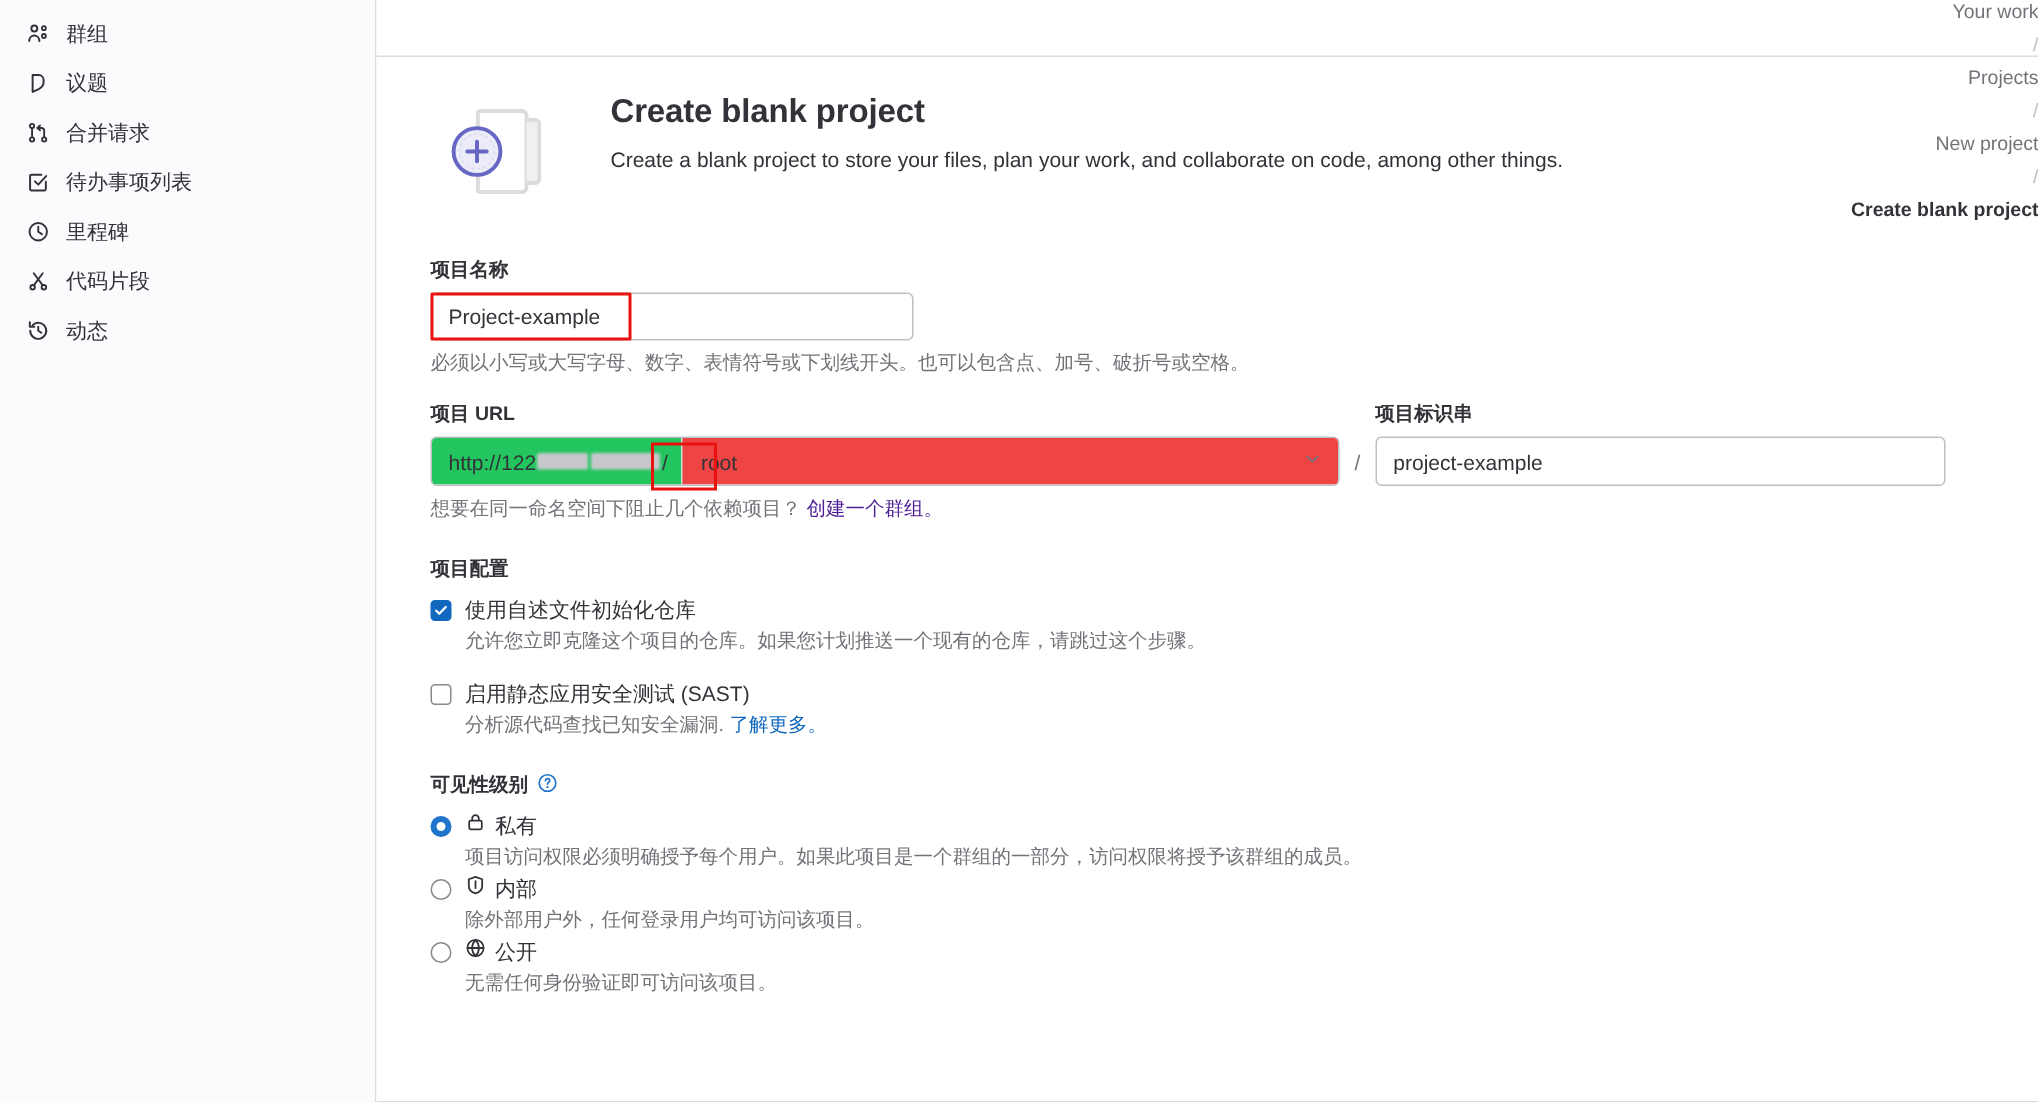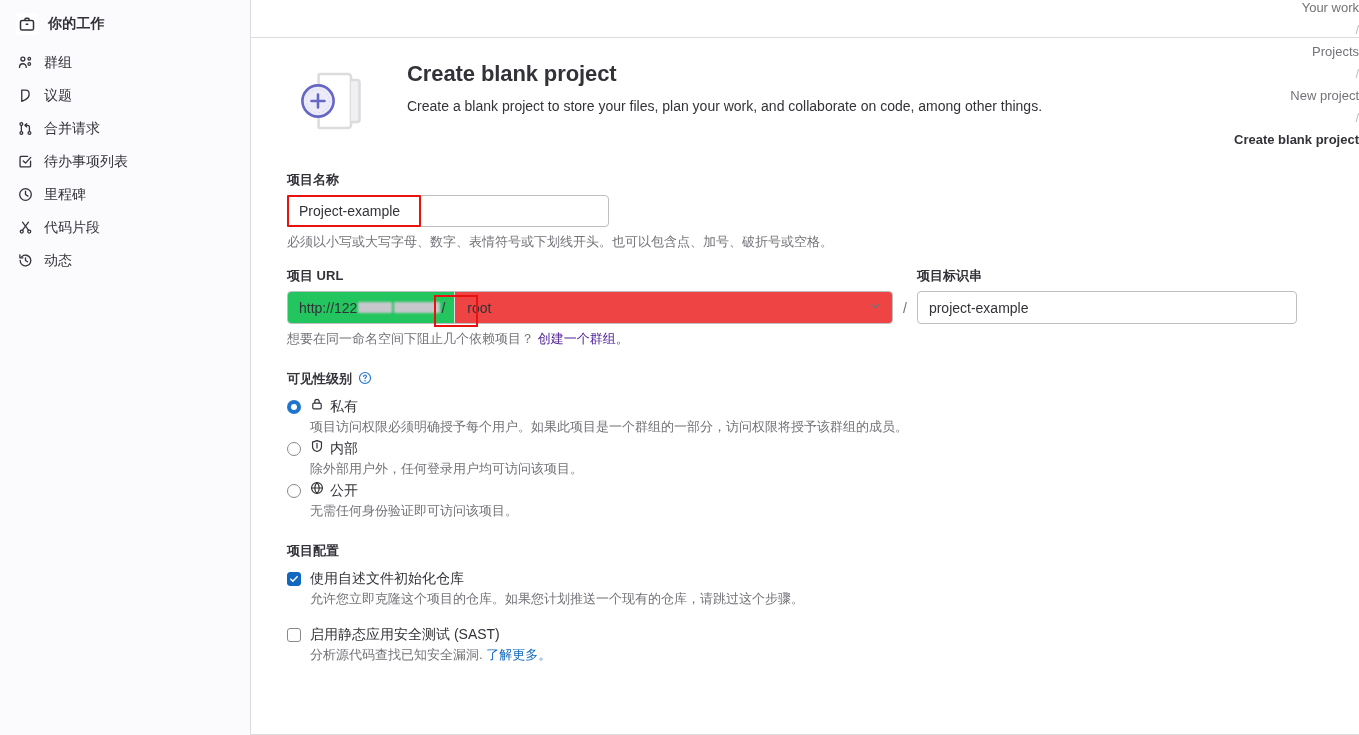--- a/index.html
+++ b/index.html
@@ -319,30 +319,20 @@
   }
   .helpicon { cursor: pointer; }
 </style>
 </head>
 <body>
 
 <div class="app">
 
   <nav class="sidebar">
 
-    <div class="sidebar-header">
-      <span class="hicon">
-        <svg width="16" height="16" viewBox="0 0 16 16" fill="none">
-          <rect x="1.5" y="4.5" width="13" height="9.5" rx="1.6" stroke="#333238" stroke-width="1.5"></rect>
-          <path d="M6 4.2V3.2a1 1 0 0 1 1-1h2a1 1 0 0 1 1 1v1" stroke="#333238" stroke-width="1.5"></path>
-          <rect x="6.6" y="7.4" width="2.8" height="1.5" rx="0.4" fill="#333238"></rect>
-        </svg>
-      </span>
-      <span class="htitle">你的工作</span>
-    </div>
 
 
     <div class="nav-item">
       <span class="nic">
         <svg width="15" height="15" viewBox="0 0 16 16" fill="none">
           <circle cx="5.2" cy="4.3" r="2.1" stroke="#333238" stroke-width="1.4"></circle>
           <path d="M1.6 13.2c0-2.3 1.6-3.9 3.6-3.9s3.6 1.6 3.6 3.9" stroke="#333238" stroke-width="1.4" stroke-linecap="round"></path>
           <circle cx="12" cy="4" r="1.4" stroke="#333238" stroke-width="1.3"></circle>
           <circle cx="12" cy="9.6" r="1.4" stroke="#333238" stroke-width="1.3"></circle>
         </svg>
@@ -486,20 +476,55 @@
               <input class="path-input" type="text" value="project-example" style="">
             </div>
           </div>
           <div class="help">
             <span>想要在同一命名空间下阻止几个依赖项目？</span>
             <a>创建一个群组。</a>
           </div>
         </div>
 
         <div class="section">
+          <div class="sec-title">项目配置</div>
+
+          <div class="opt" style="margin-bottom:16px;">
+            <div class="ctrl">
+              <span class="checkbox checked">
+                <svg width="10" height="10" viewBox="0 0 12 12" fill="none">
+                  <path d="m2.2 6.2 2.4 2.4 5.2-5.4" stroke="#fff" stroke-width="1.8" stroke-linecap="round" stroke-linejoin="round"></path>
+                </svg>
+              </span>
+            </div>
+            <div class="obody">
+              <div class="opt-title">
+                  <span>使用自述文件初始化仓库</span>
+                </div>
+              <div class="opt-desc">允许您立即克隆这个项目的仓库。如果您计划推送一个现有的仓库，请跳过这个步骤。</div>
+            </div>
+          </div>
+
+          <div class="opt">
+            <div class="ctrl">
+                <span class="checkbox"></span>
+              </div>
+            <div class="obody">
+              <div class="opt-title">
+                  <span>启用静态应用安全测试 (SAST)</span>
+                </div>
+              <div class="opt-desc">
+                <span>分析源代码查找已知安全漏洞.</span>
+                <a>了解更多。</a>
+              </div>
+            </div>
+          </div>
+        </div>
+
+        <div class="section">
           <div class="sec-title">
             <span>可见性级别</span>
             <span class="helpicon">
               <svg width="14" height="14" viewBox="0 0 16 16" fill="none">
                 <circle cx="8" cy="8" r="6.3" stroke="#1f75cb" stroke-width="1.3"></circle>
                 <path d="M6.4 6.2c0-1 .8-1.6 1.7-1.6.9 0 1.6.6 1.6 1.5 0 1.4-1.7 1.2-1.7 2.7" stroke="#1f75cb" stroke-width="1.3" stroke-linecap="round"></path>
                 <circle cx="8" cy="11.2" r=".85" fill="#1f75cb"></circle>
               </svg>
             </span>
           </div>
@@ -552,54 +577,19 @@
                     <path d="M1.8 8h12.4M8 1.8c1.7 1.8 2.6 3.9 2.6 6.2S9.7 12.4 8 14.2C6.3 12.4 5.4 10.3 5.4 8S6.3 3.6 8 1.8Z" stroke="#333238" stroke-width="1.35"></path>
                   </svg>
                 </span>
                 <span>公开</span>
               </div>
               <div class="opt-desc">无需任何身份验证即可访问该项目。</div>
             </div>
           </div>
         </div>
 
-        <div class="section">
-          <div class="sec-title">项目配置</div>
-
-          <div class="opt" style="margin-bottom:16px;">
-            <div class="ctrl">
-              <span class="checkbox checked">
-                <svg width="10" height="10" viewBox="0 0 12 12" fill="none">
-                  <path d="m2.2 6.2 2.4 2.4 5.2-5.4" stroke="#fff" stroke-width="1.8" stroke-linecap="round" stroke-linejoin="round"></path>
-                </svg>
-              </span>
-            </div>
-            <div class="obody">
-              <div class="opt-title">
-                  <span>使用自述文件初始化仓库</span>
-                </div>
-              <div class="opt-desc">允许您立即克隆这个项目的仓库。如果您计划推送一个现有的仓库，请跳过这个步骤。</div>
-            </div>
-          </div>
-
-          <div class="opt">
-            <div class="ctrl">
-                <span class="checkbox"></span>
-              </div>
-            <div class="obody">
-              <div class="opt-title">
-                  <span>启用静态应用安全测试 (SAST)</span>
-                </div>
-              <div class="opt-desc">
-                <span>分析源代码查找已知安全漏洞.</span>
-                <a>了解更多。</a>
-              </div>
-            </div>
-          </div>
-        </div>
-
       </form>
     </div>
 
     <div id="annot-root"></div>
     <div class="bottom-rule"></div>
   </main>
 </div>
 
 </body></html>

